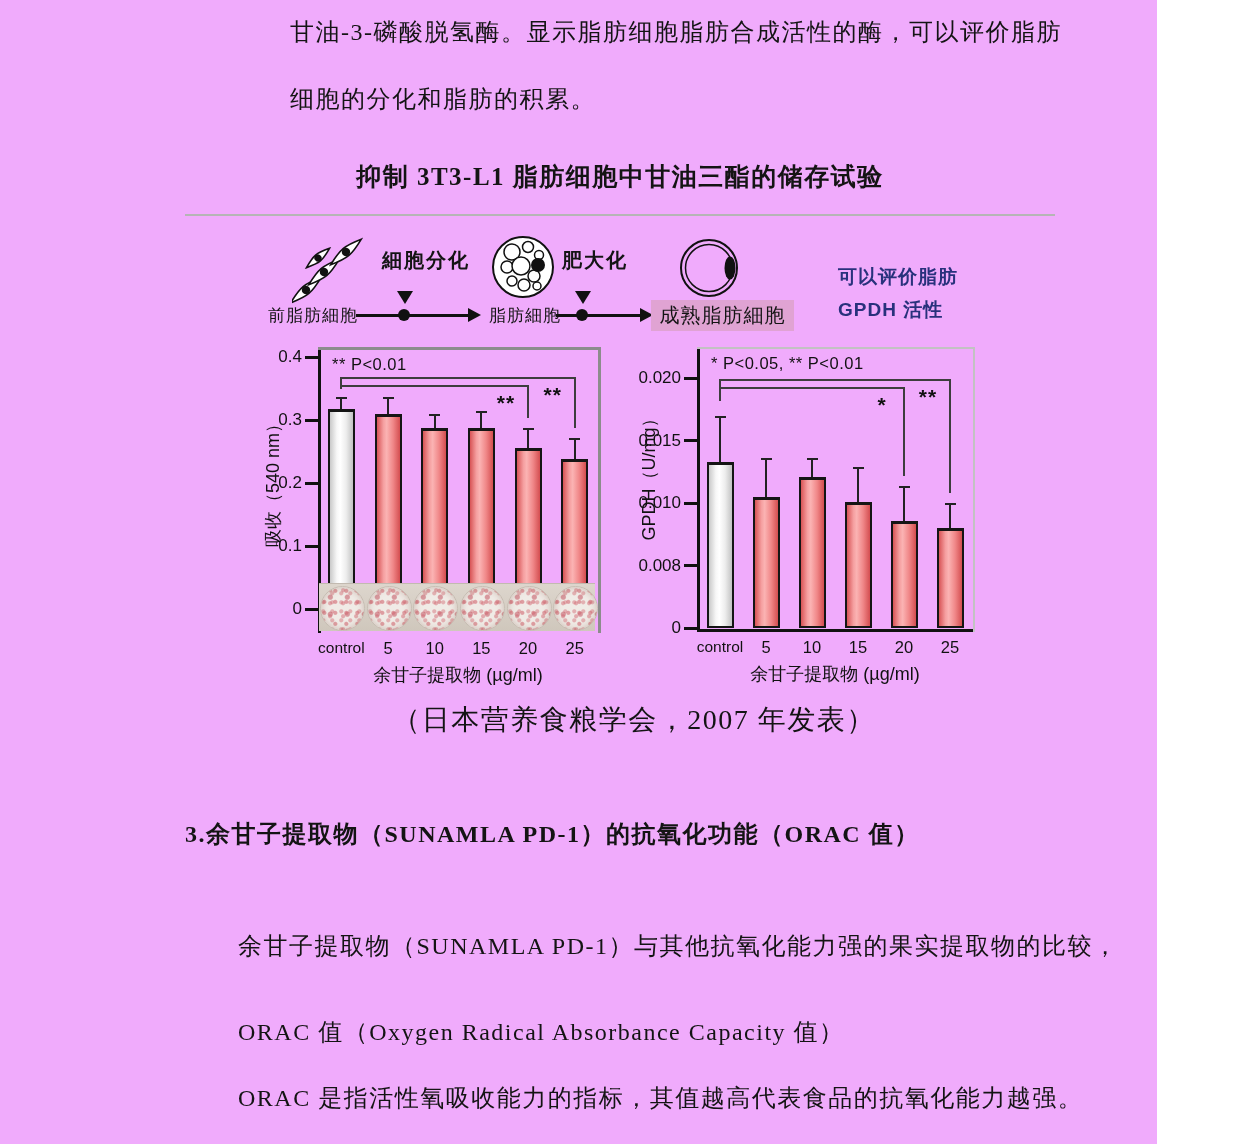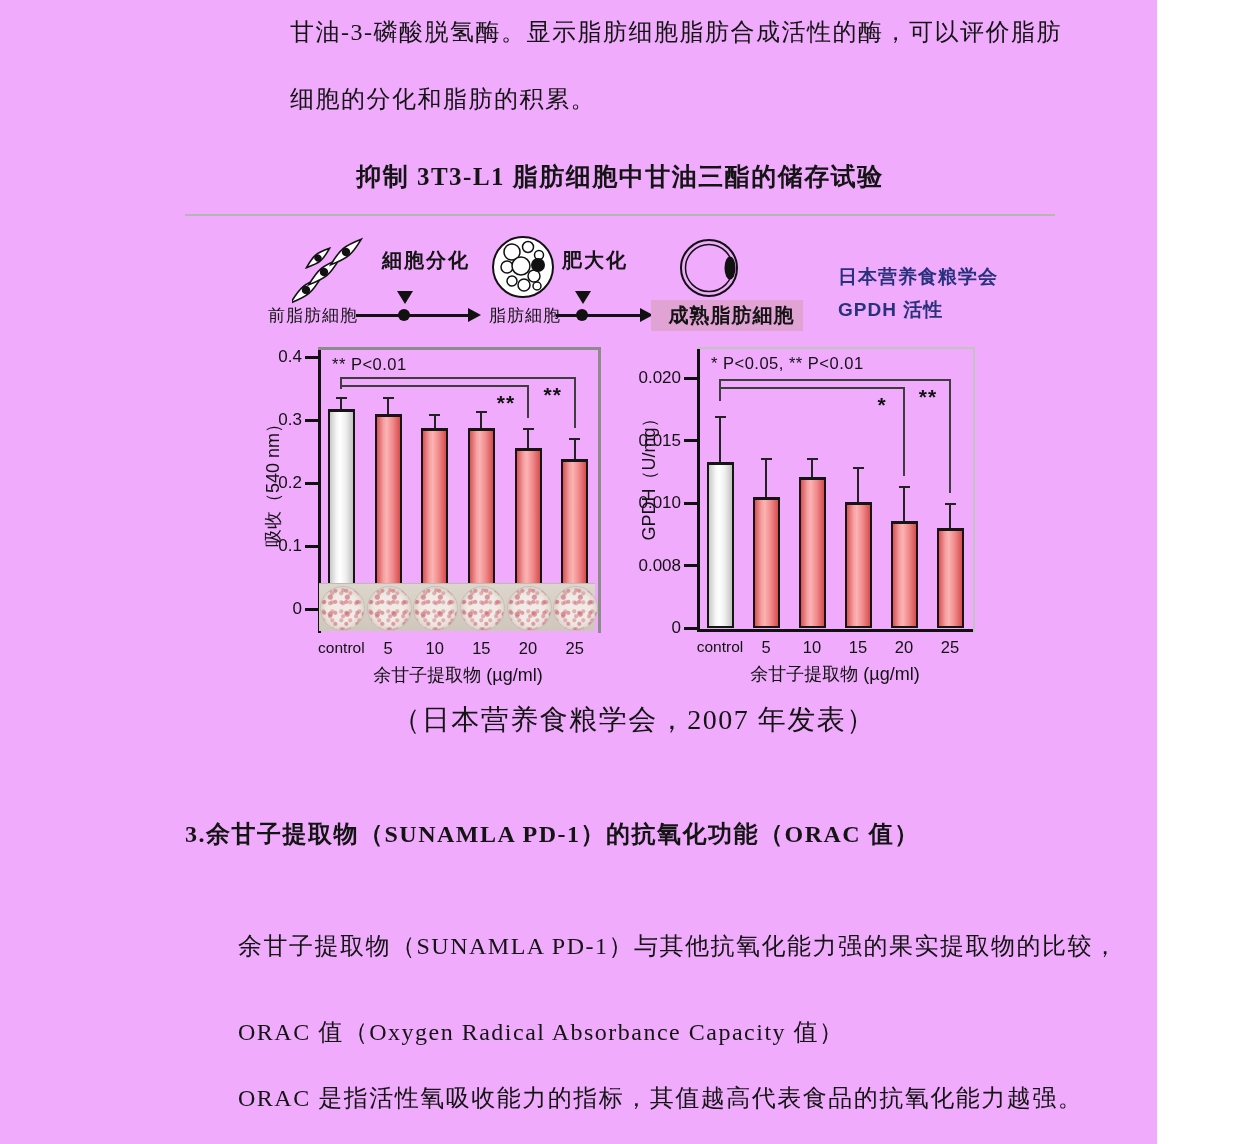--- a/index.html
+++ b/index.html
@@ -13,21 +13,21 @@
   .arrlabel{position:absolute;font-size:20px;font-weight:600;letter-spacing:2px;white-space:nowrap;
             font-family:"Liberation Sans","DejaVu Sans",sans-serif;}
   .arrline{position:absolute;height:3px;background:#111;}
   .arrhead{position:absolute;width:0;height:0;border-top:7px solid transparent;
            border-bottom:7px solid transparent;border-left:13px solid #111;}
   .arrdot{position:absolute;width:12px;height:12px;border-radius:50%;background:#111;}
   .arrtri{position:absolute;width:0;height:0;border-left:8px solid transparent;
           border-right:8px solid transparent;border-top:13px solid #111;}
   .legend{position:absolute;font-size:19px;font-weight:700;letter-spacing:1px;white-space:nowrap;
           font-family:"Liberation Sans","DejaVu Sans",sans-serif;}
-  .stage3box{position:absolute;text-align:center;font-size:20px;font-weight:700;letter-spacing:1px;padding-left:9px;}
+  .stage3box{position:absolute;text-align:center;font-size:20px;font-weight:400;letter-spacing:1px;}
 </style>
 </head>
 <body>
 
 <div id="page">
 
   <div class="bodyline cjk" style="left:290px;top:16px;">甘油-3-磷酸脱氢酶。显示脂肪细胞脂肪合成活性的酶，可以评价脂肪</div>
   <div class="bodyline cjk" style="left:290px;top:83px;">细胞的分化和脂肪的积累。</div>
 
   <div class="bodyline cjk bold" style="left:0;top:160px;width:1240px;text-align:center;font-size:25px;">抑制 3T3-L1 脂肪细胞中甘油三酯的储存试验</div>
@@ -90,21 +90,21 @@
   <svg style="position:absolute;left:678px;top:236px;" width="66" height="66" viewBox="0 0 66 66">
     <g stroke="#111" fill="none">
       <circle cx="31" cy="32" r="28" stroke-width="2"></circle>
       <circle cx="31" cy="32" r="23.5" stroke-width="1.5"></circle>
       <ellipse cx="52" cy="32" rx="5.5" ry="11.5" fill="#111" stroke="none"></ellipse>
     </g>
   </svg>
 
   <div class="stage3box cjk" id="stage3box" style="left: 651px; top: 300px; width: 143px; height: 31px; line-height: 31px; background: rgb(224, 163, 211);">成熟脂肪細胞</div>
 
-  <div class="legend" id="legend1" style="left: 838px; top: 264px; color: rgb(40, 49, 124);">日本营养食粮学会</div>
+  <div class="legend" id="legend1" style="left: 838px; top: 264px; color: rgb(40, 49, 124);">可以评价脂肪</div>
   <div class="legend" id="legend2" style="left: 838px; top: 297px; color: rgb(40, 49, 124);">GPDH 活性</div>
 
   <div class="bodyline cjk" style="left:0;top:701px;width:1240px;text-align:center;font-size:28px;text-indent:28px;">（日本营养食粮学会，2007 年发表）</div>
 
   <div class="bodyline cjk bold" style="left:185px;top:818px;">3.余甘子提取物（SUNAMLA PD-1）的抗氧化功能（ORAC 值）</div>
   <div class="bodyline cjk" style="left:238px;top:930px;">余甘子提取物（SUNAMLA PD-1）与其他抗氧化能力强的果实提取物的比较，</div>
   <div class="bodyline cjk" style="left:238px;top:1082px;">ORAC 是指活性氧吸收能力的指标，其值越高代表食品的抗氧化能力越强。</div>
   <div class="bodyline cjk" style="left:238px;top:1016px;">ORAC 值（Oxygen Radical Absorbance Capacity 值）</div>
 
 <div style="position: absolute; left: 318px; top: 347px; width: 280px; height: 283px; border-top: 3px solid rgb(140, 140, 140); border-right: 3px solid rgb(140, 140, 140);">

